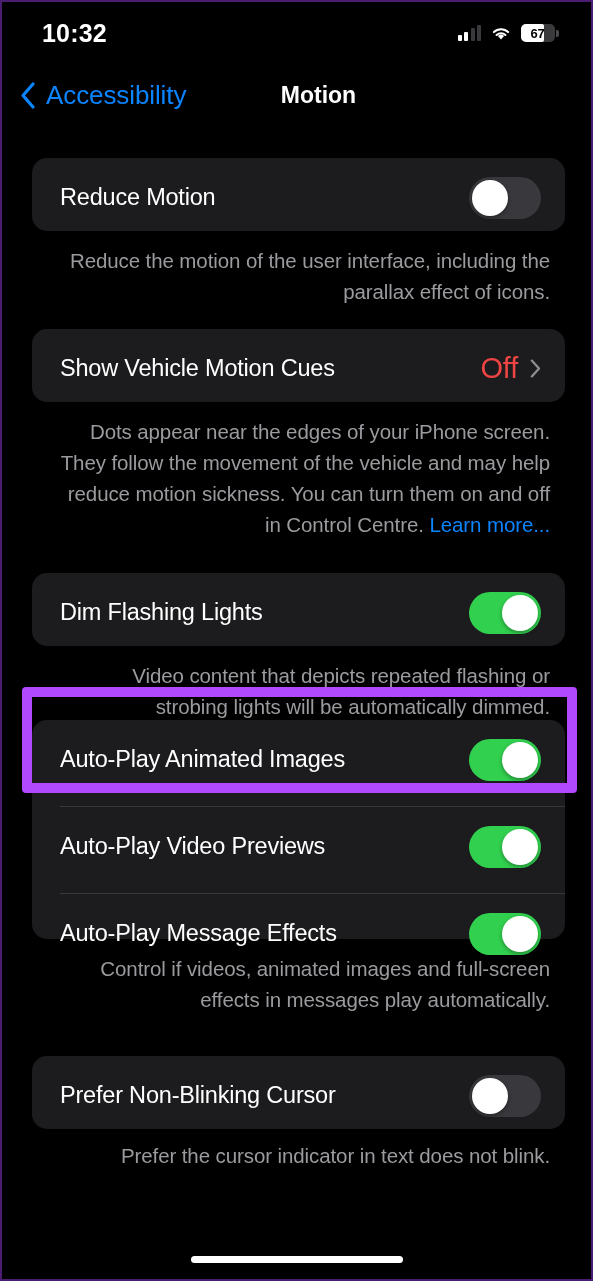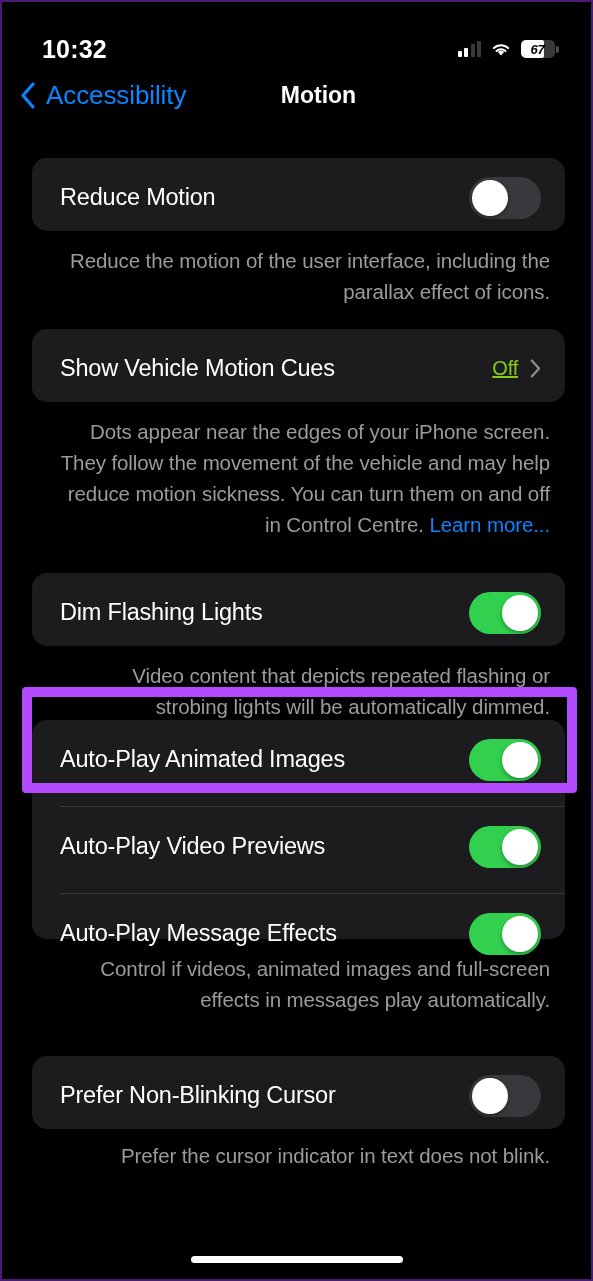--- a/index.html
+++ b/index.html
@@ -18,21 +18,21 @@
     width: 593px;
     height: 1281px;
     background: #000000;
     overflow: hidden;
     border: 2px solid #4a1d73;
   }
 
   
   .status-bar {
     position: absolute;
-    top: 16px; left: 0; right: 0;
+    top: 0; left: 0; right: 0;
     height: 62px;
     display: flex;
     align-items: center;
     justify-content: space-between;
     padding: 0 36px 0 40px;
   }
   .status-time {
     color: #ffffff;
     font-size: 25px;
     font-weight: 600;
@@ -86,21 +86,20 @@
     width: 100%;
     height: 100%;
     display: flex;
     align-items: center;
     justify-content: center;
     font-size: 13px;
     font-weight: 700;
     color: #000000;
     letter-spacing: -0.2px;
     padding-right: 1px;
-    font-style: italic;
   }
 
   
   .nav-bar {
     position: absolute;
     top: 62px; left: 0; right: 0;
     height: 62px;
   }
   .nav-back {
     position: absolute;
@@ -160,24 +159,23 @@
     font-size: 23.5px;
     letter-spacing: -0.2px;
     white-space: nowrap;
   }
   .row-right {
     display: flex;
     align-items: center;
     gap: 12px;
   }
   .row-value {
-    color: #84cc16;
-    font-size: 20px;
+    color: #ef4444;
+    font-size: 29px;
     letter-spacing: -0.2px;
-    text-decoration: underline;
   }
   .chev-right { width: 11px; height: 19px; display: block; }
 
   .sep {
     position: absolute;
     left: 28px;
     right: 0;
     bottom: 0;
     height: 1px;
     background: #38383a;

